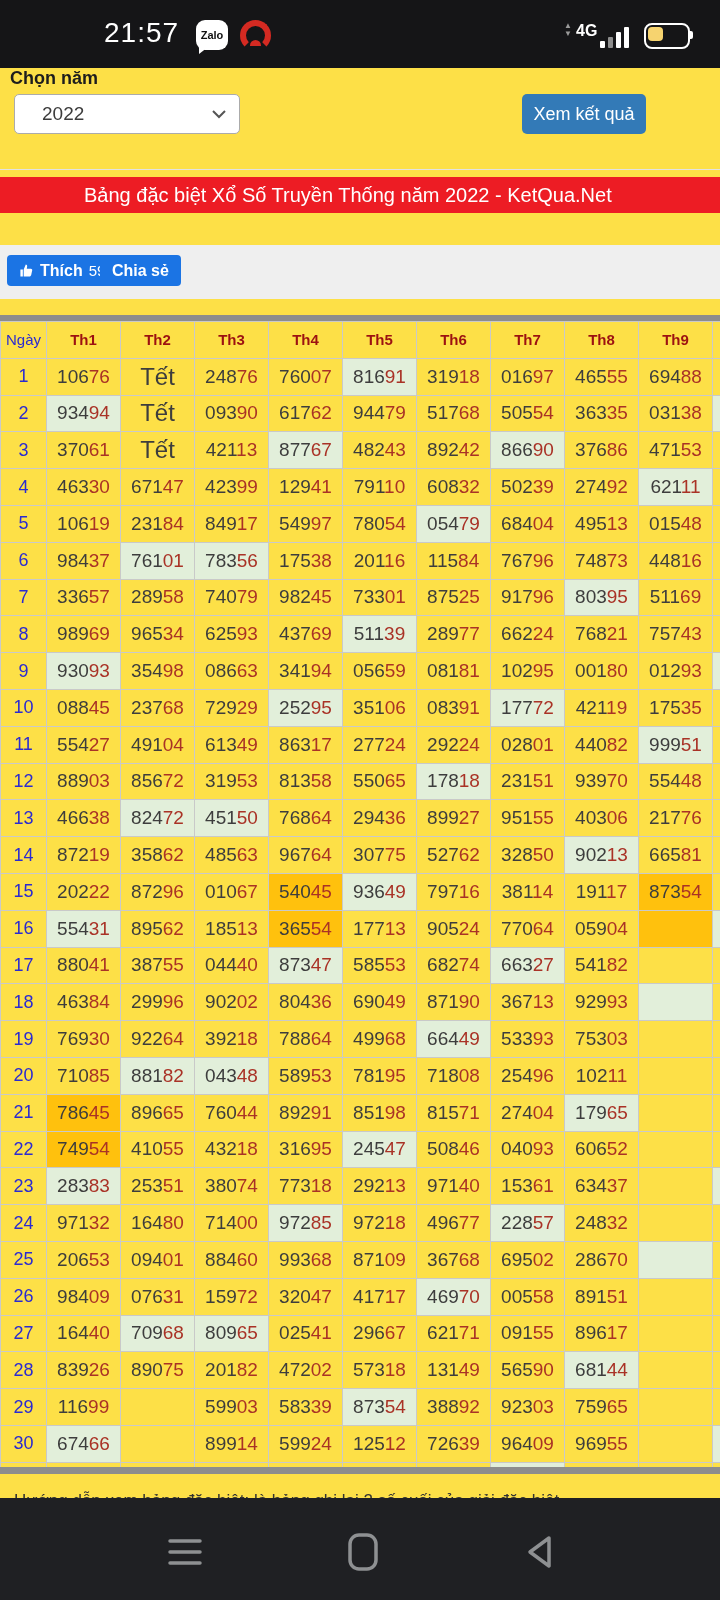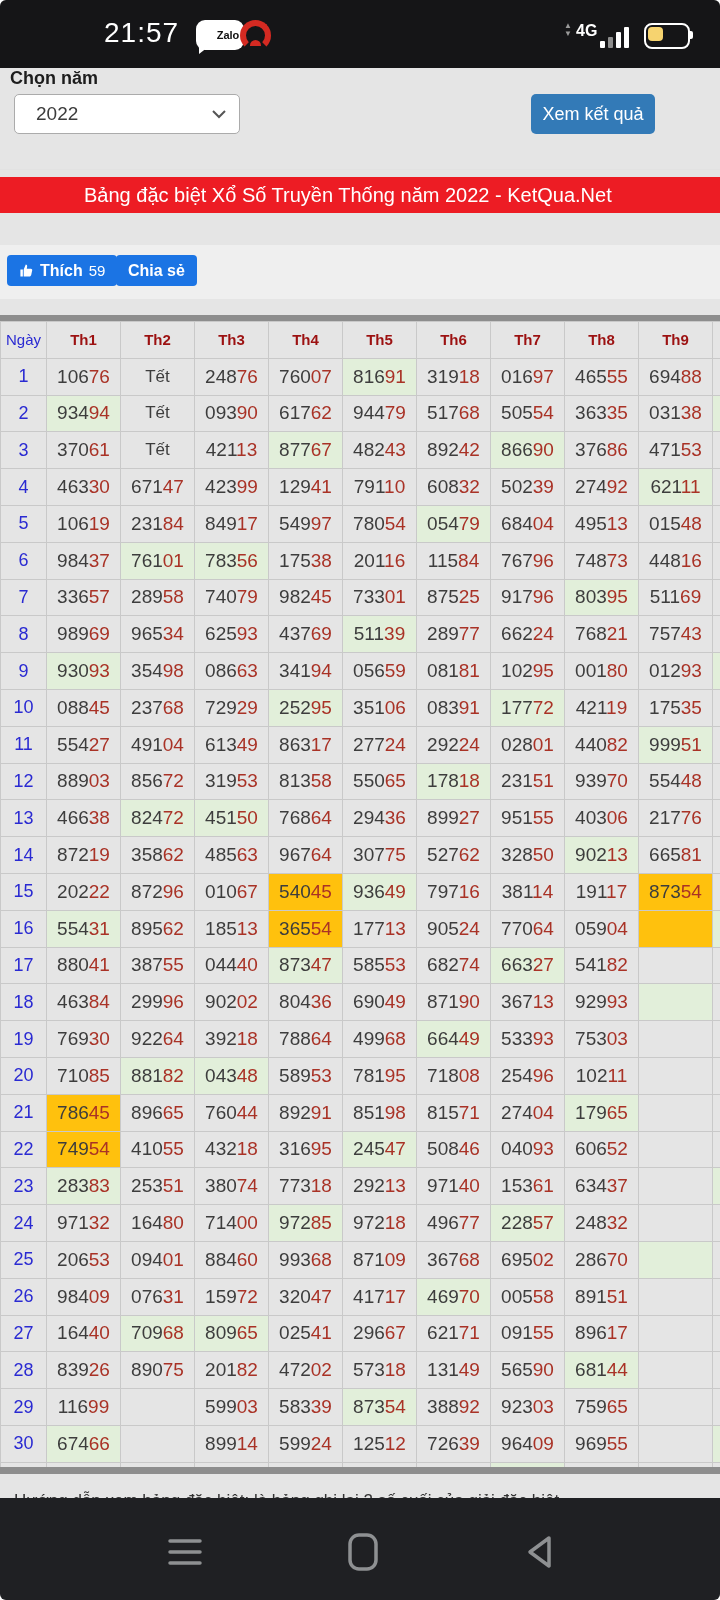--- a/index.html
+++ b/index.html
@@ -1,23 +1,23 @@
 <!DOCTYPE html>
 <html><head>
 <meta charset="utf-8">
 <style>
   html,body{margin:0;padding:0;background:#fff;}
-  #screen{position:relative;width:720px;height:1600px;overflow:hidden;background:#e5e5e5;
-          font-family:"Liberation Sans",sans-serif;border-radius:6px;}
+  #screen{position:relative;width:720px;height:1600px;overflow:hidden;background:#fde047;
+          font-family:"Liberation Sans",sans-serif;}
 
   
   .status-bar{position:absolute;left:0;top:0;width:720px;height:68px;background:#151517;}
   .sb-time{position:absolute;left:104px;top:17px;color:#fff;font-size:28px;letter-spacing:1px;}
   .zalo-icon{position:absolute;left:196px;top:20px;width:32px;height:30px;background:#fff;
-             border-radius:9px;display:flex;align-items:center;justify-content:center;padding-left:16px;}
+             border-radius:9px;display:flex;align-items:center;justify-content:center;}
   .zalo-icon:after{content:"";position:absolute;left:3px;bottom:-4px;width:0;height:0;
              border-left:9px solid #fff;border-bottom:7px solid transparent;}
   .zalo-icon span{font-size:11px;font-weight:bold;color:#111;}
   .ring-icon{position:absolute;left:240px;top:20px;width:19px;height:19px;border:6px solid #d42a22;
              border-radius:50%;border-bottom-color:transparent;}
   .ring-icon i{position:absolute;left:4px;top:14px;width:11px;height:6px;background:#d42a22;
              border-radius:6px 6px 0 0;}
   .sb-arrows{position:absolute;left:564px;top:22px;color:#9a9a9a;font-size:8px;line-height:8px;text-align:center;}
   .sb-net{position:absolute;left:576px;top:22px;color:#fff;font-size:16px;font-weight:bold;}
   .sig{position:absolute;left:600px;top:24px;width:34px;height:24px;}
@@ -28,53 +28,53 @@
   .sig i:nth-child(4){left:24px;height:21px;}
   .battery{position:absolute;left:644px;top:23px;width:42px;height:22px;border:2px solid #fff;
            border-radius:8px;background:#151517;}
   .battery .fill{position:absolute;left:2px;top:2px;width:15px;height:14px;background:#f6d36f;border-radius:4px;}
   .battery .nub{position:absolute;right:-5px;top:6px;width:3px;height:8px;background:#fff;border-radius:0 2px 2px 0;}
 
   
   .chon-nam{position:absolute;left:10px;top:68px;font-size:18px;font-weight:bold;color:#1d1d1d;}
   .year-select{position:absolute;left:14px;top:94px;width:226px;height:40px;border:1px solid #ababab;
            border-radius:5px;background:#fff;display:flex;align-items:center;box-sizing:border-box;}
-  .year-select .val{margin-left:21px;font-size:19px;color:#3c3c3c;flex:1;}
+  .year-select .val{margin-left:27px;font-size:19px;color:#3c3c3c;flex:1;}
   .year-select svg{margin-right:12px;}
   .submit-btn{position:absolute;left:522px;top:94px;width:124px;height:40px;background:#337ab7;
-           border:none;border-radius:5px;color:#fff;font-size:18px;font-family:inherit;margin-left:9px;}
+           border:none;border-radius:5px;color:#fff;font-size:18px;font-family:inherit;}
   .divider{position:absolute;left:0;top:169px;width:720px;height:1px;background:#e2e2e2;}
 
   
   .banner{position:absolute;left:0;top:177px;width:720px;height:36px;background:#ed1c24;
           overflow:hidden;white-space:nowrap;}
   .banner span{display:inline-block;padding-left:84px;line-height:36px;color:#fff;font-size:20px;}
 
   
   .fb-band{position:absolute;left:0;top:245px;width:720px;height:54px;background:#efefef;padding-left:24px;}
   .fb-btn{position:absolute;top:10px;height:31px;background:#1b74e4;border:none;border-radius:4px;
           color:#fff;font-size:16px;font-weight:bold;font-family:inherit;display:flex;
           align-items:center;gap:6px;padding:0 12px;}
   .fb-like{left:7px;}
-  .fb-share{left:116px;align-items:center;}
+  .fb-share{left:100px;align-items:center;}
   .fb-count{font-weight:normal;font-size:15px;}
 
   
   .bar-top{position:absolute;left:0;top:315px;width:720px;height:6px;background:#8d8d8d;}
   .bar-bottom{position:absolute;left:0;top:1467px;width:720px;height:7px;background:#8d8d8d;}
   .table-wrap{position:absolute;left:0;top:321px;width:720px;height:1146px;overflow:hidden;}
   table.results{border-collapse:collapse;table-layout:fixed;width:766px;}
   .results td,.results th{border:1px solid #c9c9c9;height:35.8px;padding:0;text-align:center;
           vertical-align:middle;overflow:hidden;}
   .results th{font-size:15px;font-weight:bold;color:#9c1111;}
   .results th.day-h{color:#2a2ad2;font-weight:normal;}
   .results td.day{color:#2a2ad2;font-size:18px;}
   .results td .d3{color:#3d3d3d;font-size:19px;}
   .results td .d2{color:#a93226;font-size:19px;}
-  .results td .txt{color:#3d3d3d;font-size:17px;}
+  .results td .txt{color:#3d3d3d;font-size:24px;}
   .results td.green{background:#e2efda;text-align:center;}
   .results td.orange{background:#ffc10d;margin-top:16px;}
   col.c-day{width:46px;} col.c-m{width:74px;} col.c-sliver{width:54px;}
 
   
   .caption{position:absolute;left:14px;top:1491px;width:700px;color:#333;font-size:17px;white-space:nowrap;}
   .nav-bar{position:absolute;left:0;top:1498px;width:720px;height:102px;background:#1f2023;}
   .nav-ic{position:absolute;top:34px;width:40px;height:40px;}
   .nav-menu{left:165px;} .nav-home{left:343px;} .nav-back{left:520px;}
 </style>

